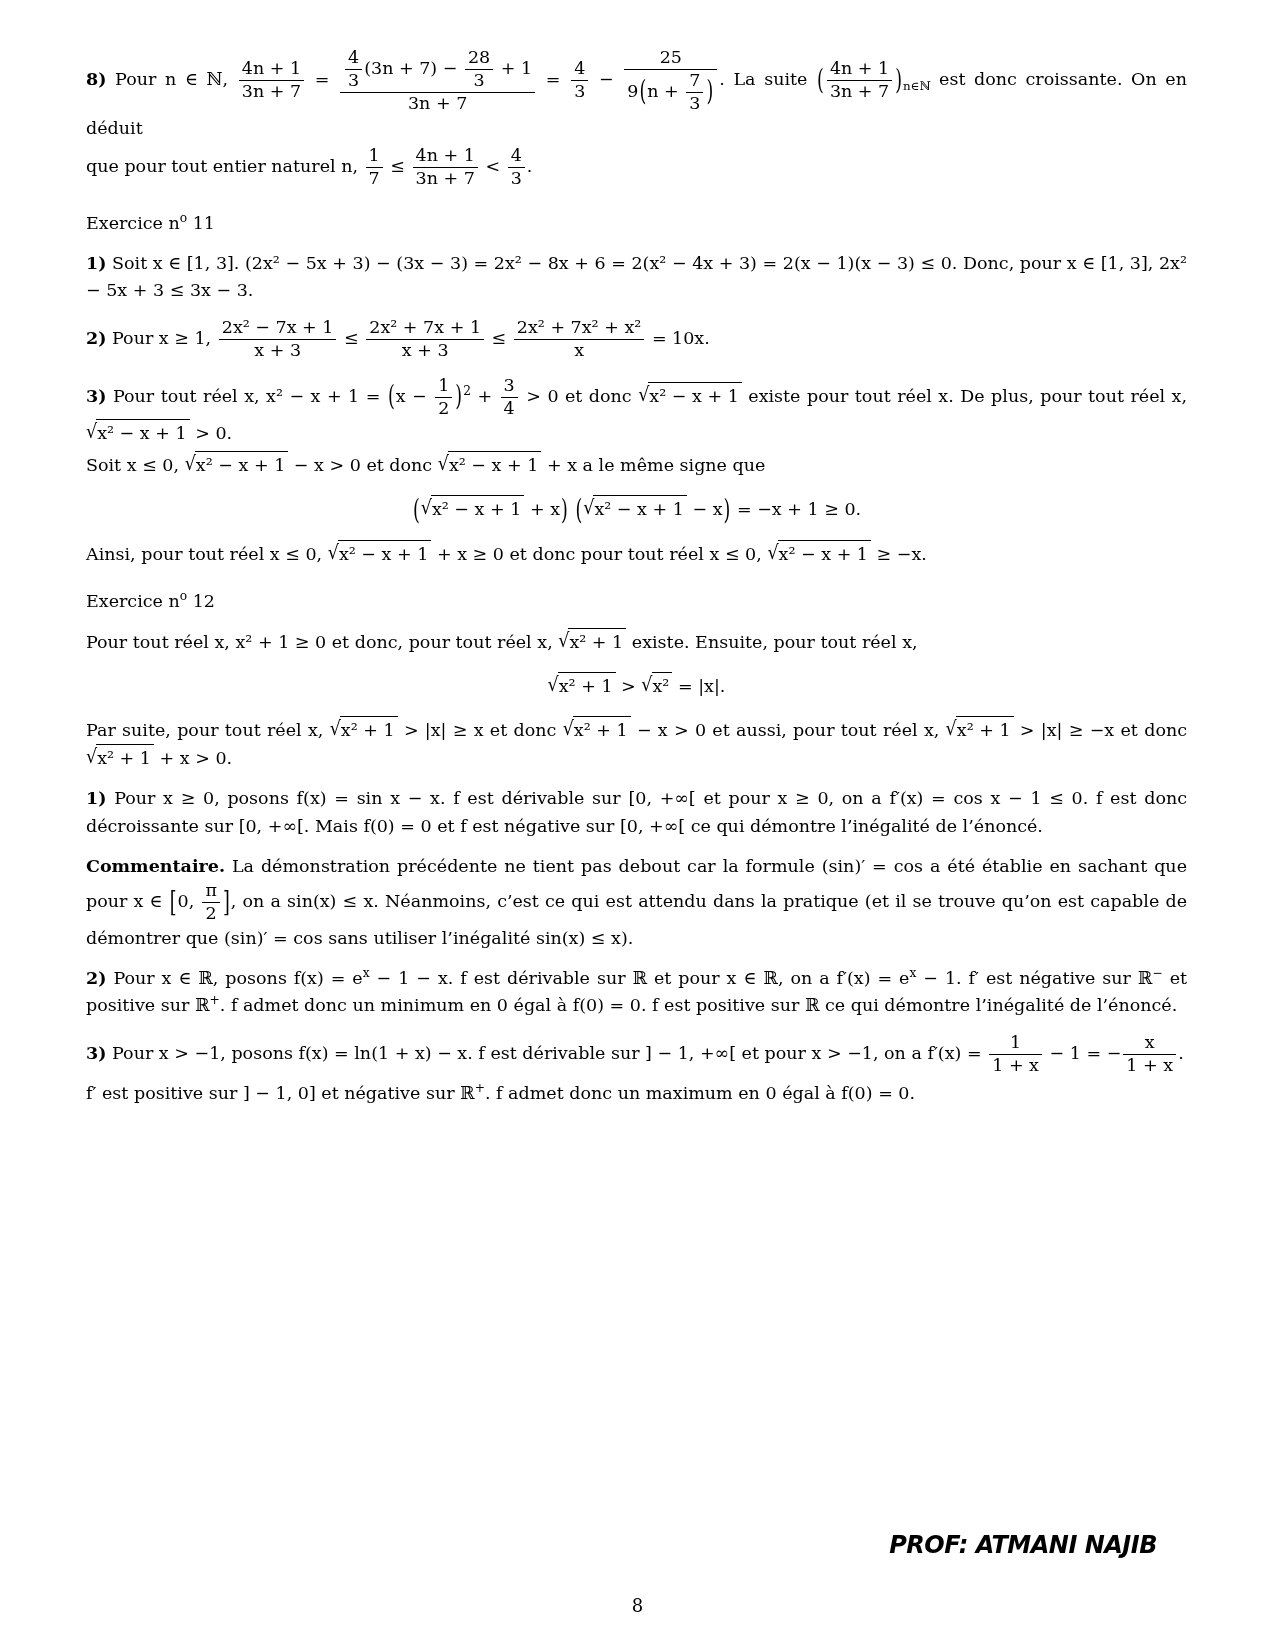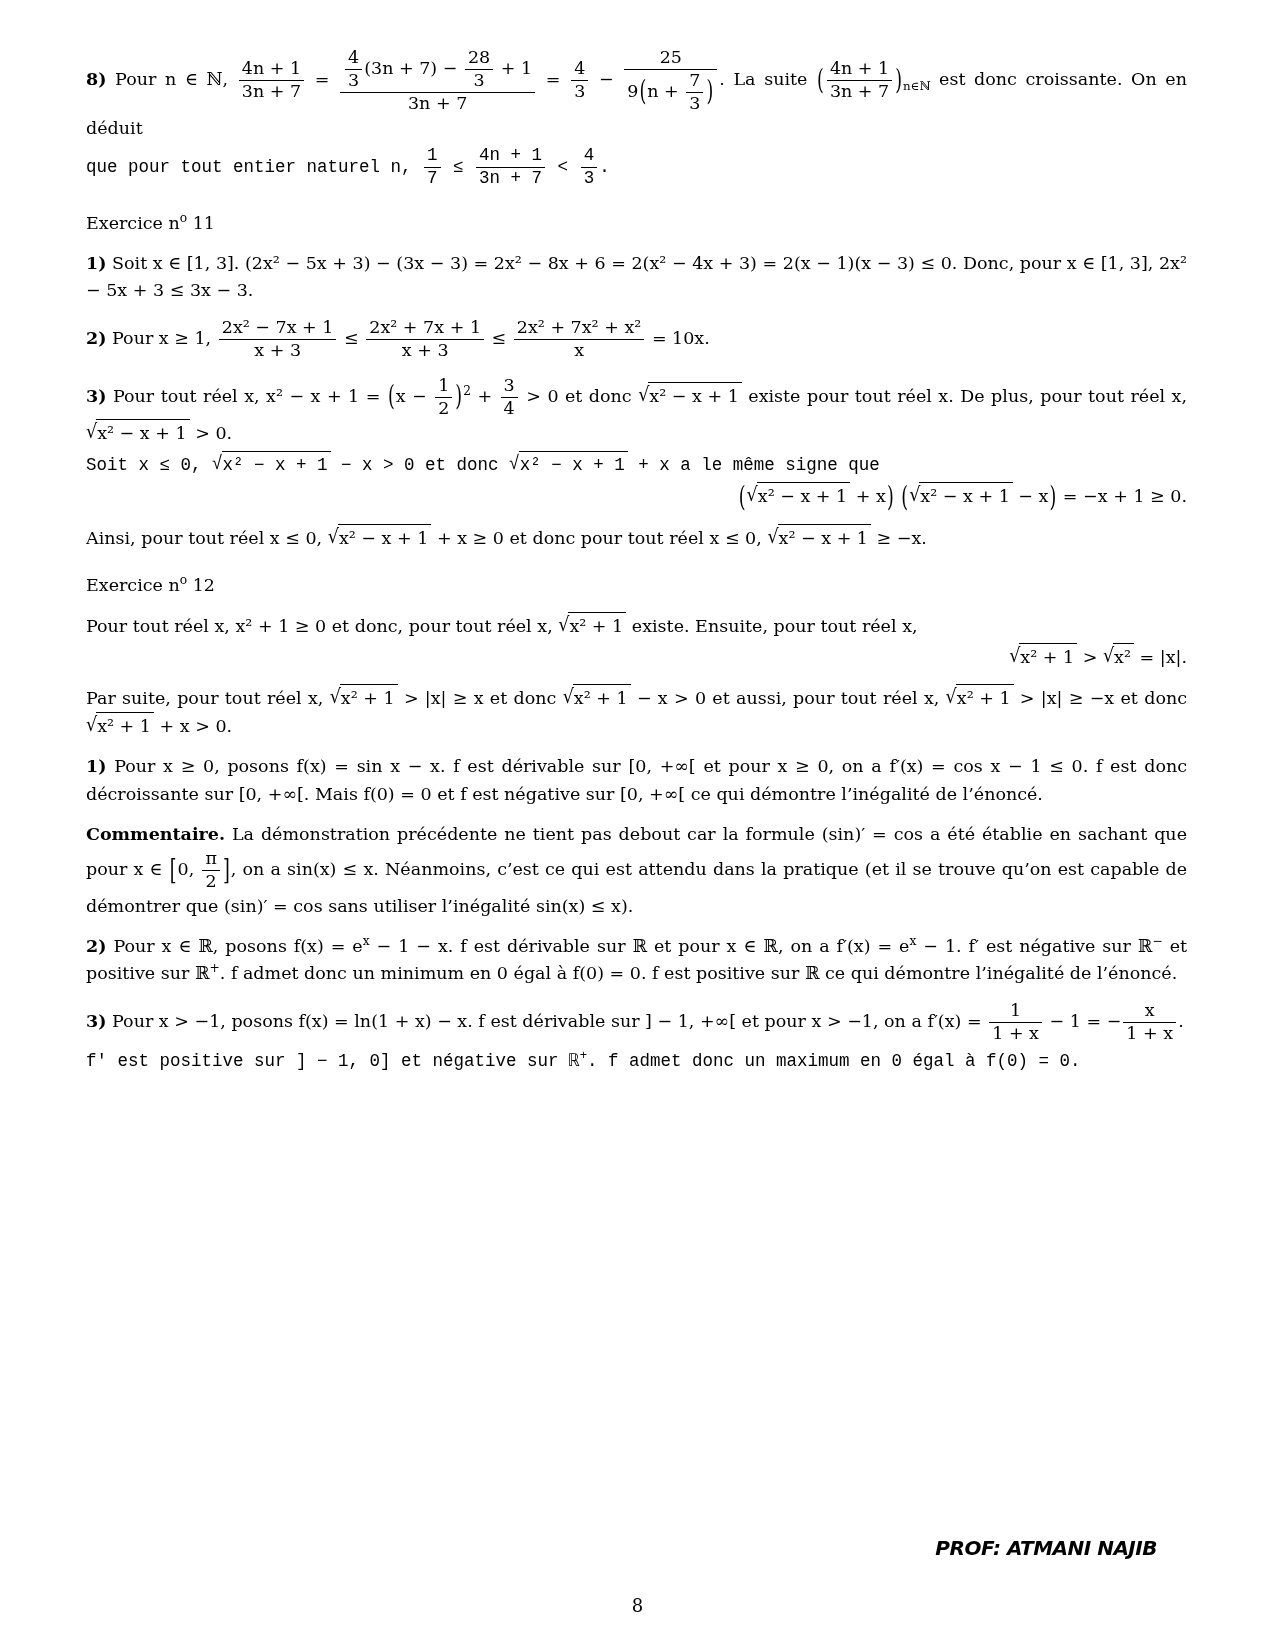--- a/index.html
+++ b/index.html
@@ -12,23 +12,23 @@
     font-size:17.5px;
     line-height:1.55;
     overflow:hidden;
     margin:0 auto;
   }
   .doc{
     position:absolute;
     left:86px;right:88px;top:34px;
   }
   .blk{margin:13px 0 0;text-align:justify;}
-  .blk.t{margin:3px 0 0;font-family:Liberation Mono, monospace;}
+  .blk.t{margin:3px 0 0;}
   .blk.h{margin:20px 0 4px;font-weight:normal;text-align:left;}
-  .blk.c{margin:3px 0;text-align:right;}
+  .blk.c{margin:16px 0;text-align:center;}
   .bold{font-weight:bold;}
   sup{font-size:70%;line-height:0;}
   sub{font-size:68%;line-height:0;margin-top:20px;}
   .frac{
     display:inline-block;
     vertical-align:middle;
     text-align:center;
     line-height:1.25;
     margin:0 2px;
   }
@@ -47,21 +47,21 @@
     transform:scaleY(1.55);
     vertical-align:middle;
     padding:0 1px;
   }
   .footer-prof{
     position:absolute;
     right:118px;bottom:86px;
     font-family:"DejaVu Sans","Liberation Sans",sans-serif;
     font-weight:bold;
     font-style:italic;
-    font-size:20px;
+    font-size:24px;
     letter-spacing:-0.5px;
   }
   .footer-page{
     position:absolute;
     left:0;right:0;bottom:30px;
     text-align:center;
     font-size:18px;
   }
 </style>
 </head>

